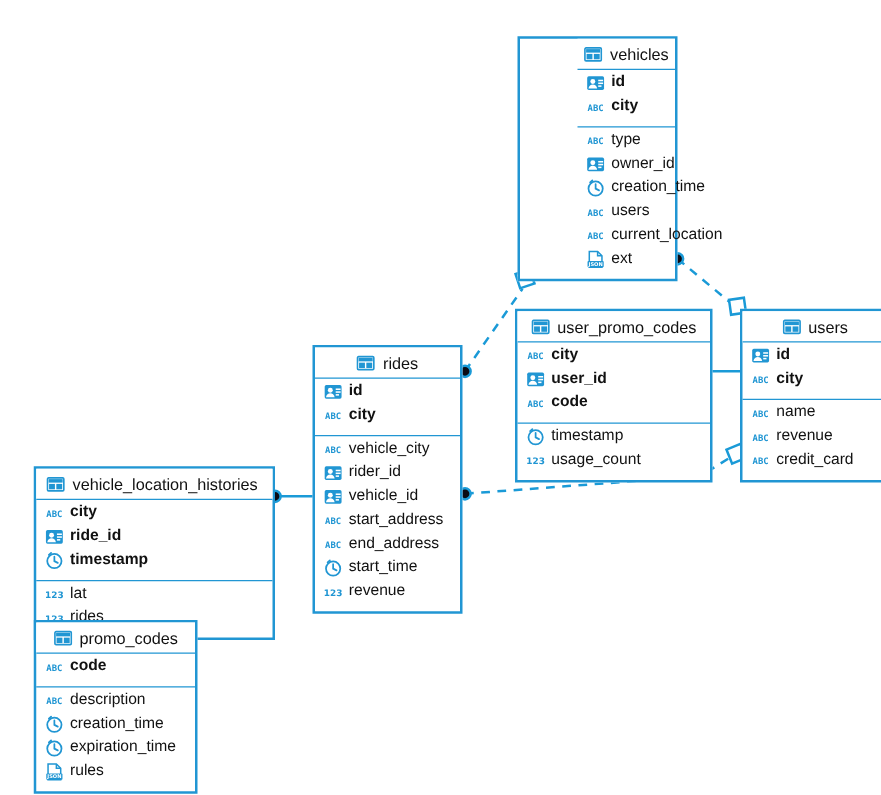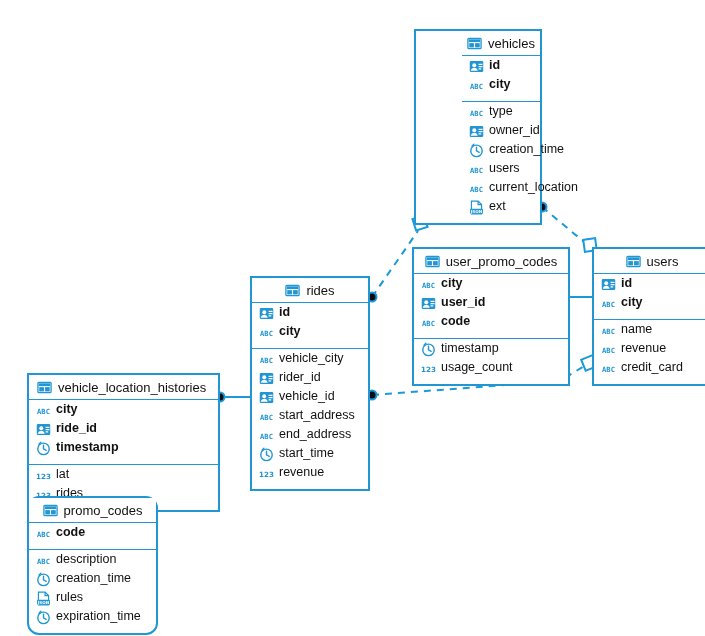--- a/index.html
+++ b/index.html
@@ -508,21 +508,21 @@
         <div class="field">
           <span class="ic">
             <svg viewBox="0 0 20 14" width="15" height="15">
               <text x="10" y="11" text-anchor="middle" font-family="DejaVu Sans, sans-serif" font-size="9.5" font-weight="bold" fill="#2196d3">123</text>
             </svg>
           </span>
           <span class="field-label">rides</span>
         </div>
       </div>
     </div>
-    <div class="entity" style="left: 27px; top: 496px; width: 131px; border-radius: 12px;">
+    <div class="entity" style="left: 27px; top: 496px; width: 131px;">
       <div class="entity-header">
         <span class="ic">
           <svg viewBox="0 0 16 16" width="15" height="15">
             <rect x="1" y="2.5" width="14" height="11" rx="1" fill="#ffffff" stroke="#2196d3" stroke-width="1.4"></rect>
             <rect x="2" y="3.5" width="12" height="3" fill="#2196d3"></rect>
             <rect x="2.4" y="7.6" width="5" height="4.6" fill="#2196d3"></rect>
             <rect x="8.6" y="7.6" width="5" height="4.6" fill="#2196d3"></rect>
           </svg>
         </span>
         <span class="entity-title">promo_codes</span>
@@ -552,33 +552,33 @@
               <circle cx="8" cy="8.4" r="6.1" fill="#ffffff" stroke="#2196d3" stroke-width="1.5"></circle>
               <path d="M8 4.6 L8 8.4 L10.9 9.9" stroke="#2196d3" stroke-width="1.5" fill="none" stroke-linecap="round"></path>
               <path d="M3.3 3.1 L5.2 1.4" stroke="#2196d3" stroke-width="1.5" stroke-linecap="round"></path>
             </svg>
           </span>
           <span class="field-label">creation_time</span>
         </div>
         <div class="field">
           <span class="ic">
             <svg viewBox="0 0 16 16" width="15" height="15">
+              <circle cx="8" cy="8.4" r="6.1" fill="#ffffff" stroke="#2196d3" stroke-width="1.5"></circle>
+              <path d="M8 4.6 L8 8.4 L10.9 9.9" stroke="#2196d3" stroke-width="1.5" fill="none" stroke-linecap="round"></path>
+              <path d="M3.3 3.1 L5.2 1.4" stroke="#2196d3" stroke-width="1.5" stroke-linecap="round"></path>
+            </svg>
+          </span>
+          <span class="field-label">expiration_time</span>
+        </div>
+        <div class="field">
+          <span class="ic">
+            <svg viewBox="0 0 16 16" width="15" height="15">
               <path d="M2.6 1.3 h7.1 l3.7 3.6 v9.8 h-10.8 z" fill="#ffffff" stroke="#2196d3" stroke-width="1.3"></path>
               <path d="M9.7 1.3 v3.6 h3.7" fill="none" stroke="#2196d3" stroke-width="1.3"></path>
               <rect x="1.1" y="9.4" width="13.8" height="5.3" rx="0.8" fill="#2196d3"></rect>
               <text x="8" y="13.6" text-anchor="middle" font-family="DejaVu Sans, sans-serif" font-size="4.4" font-weight="bold" fill="#ffffff">JSON</text>
             </svg>
           </span>
           <span class="field-label">rules</span>
         </div>
-        <div class="field">
-          <span class="ic">
-            <svg viewBox="0 0 16 16" width="15" height="15">
-              <circle cx="8" cy="8.4" r="6.1" fill="#ffffff" stroke="#2196d3" stroke-width="1.5"></circle>
-              <path d="M8 4.6 L8 8.4 L10.9 9.9" stroke="#2196d3" stroke-width="1.5" fill="none" stroke-linecap="round"></path>
-              <path d="M3.3 3.1 L5.2 1.4" stroke="#2196d3" stroke-width="1.5" stroke-linecap="round"></path>
-            </svg>
-          </span>
-          <span class="field-label">expiration_time</span>
-        </div>
       </div>
     </div>
   </div>
 
 </body></html>

